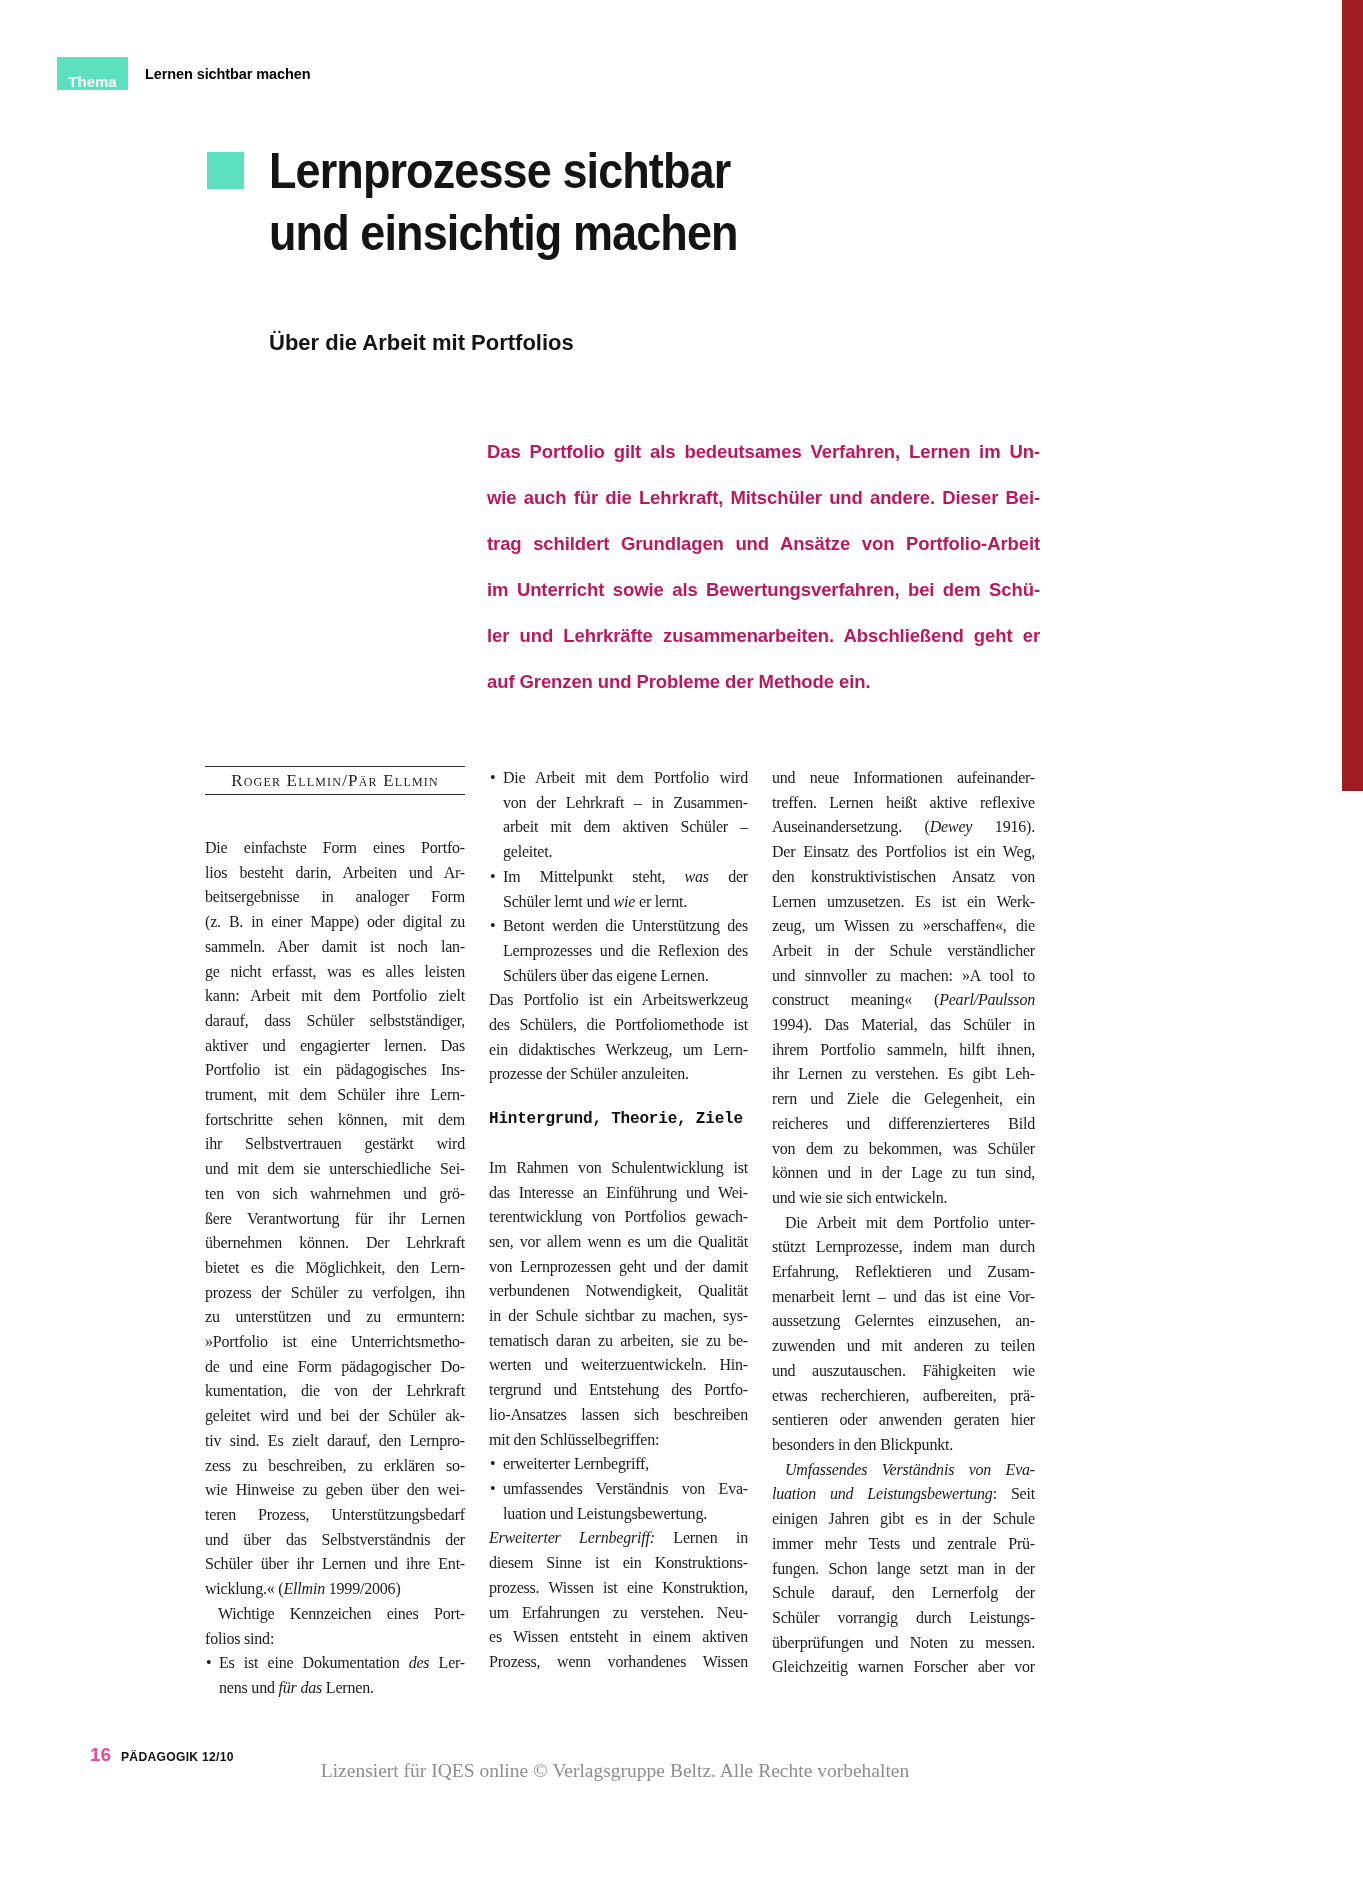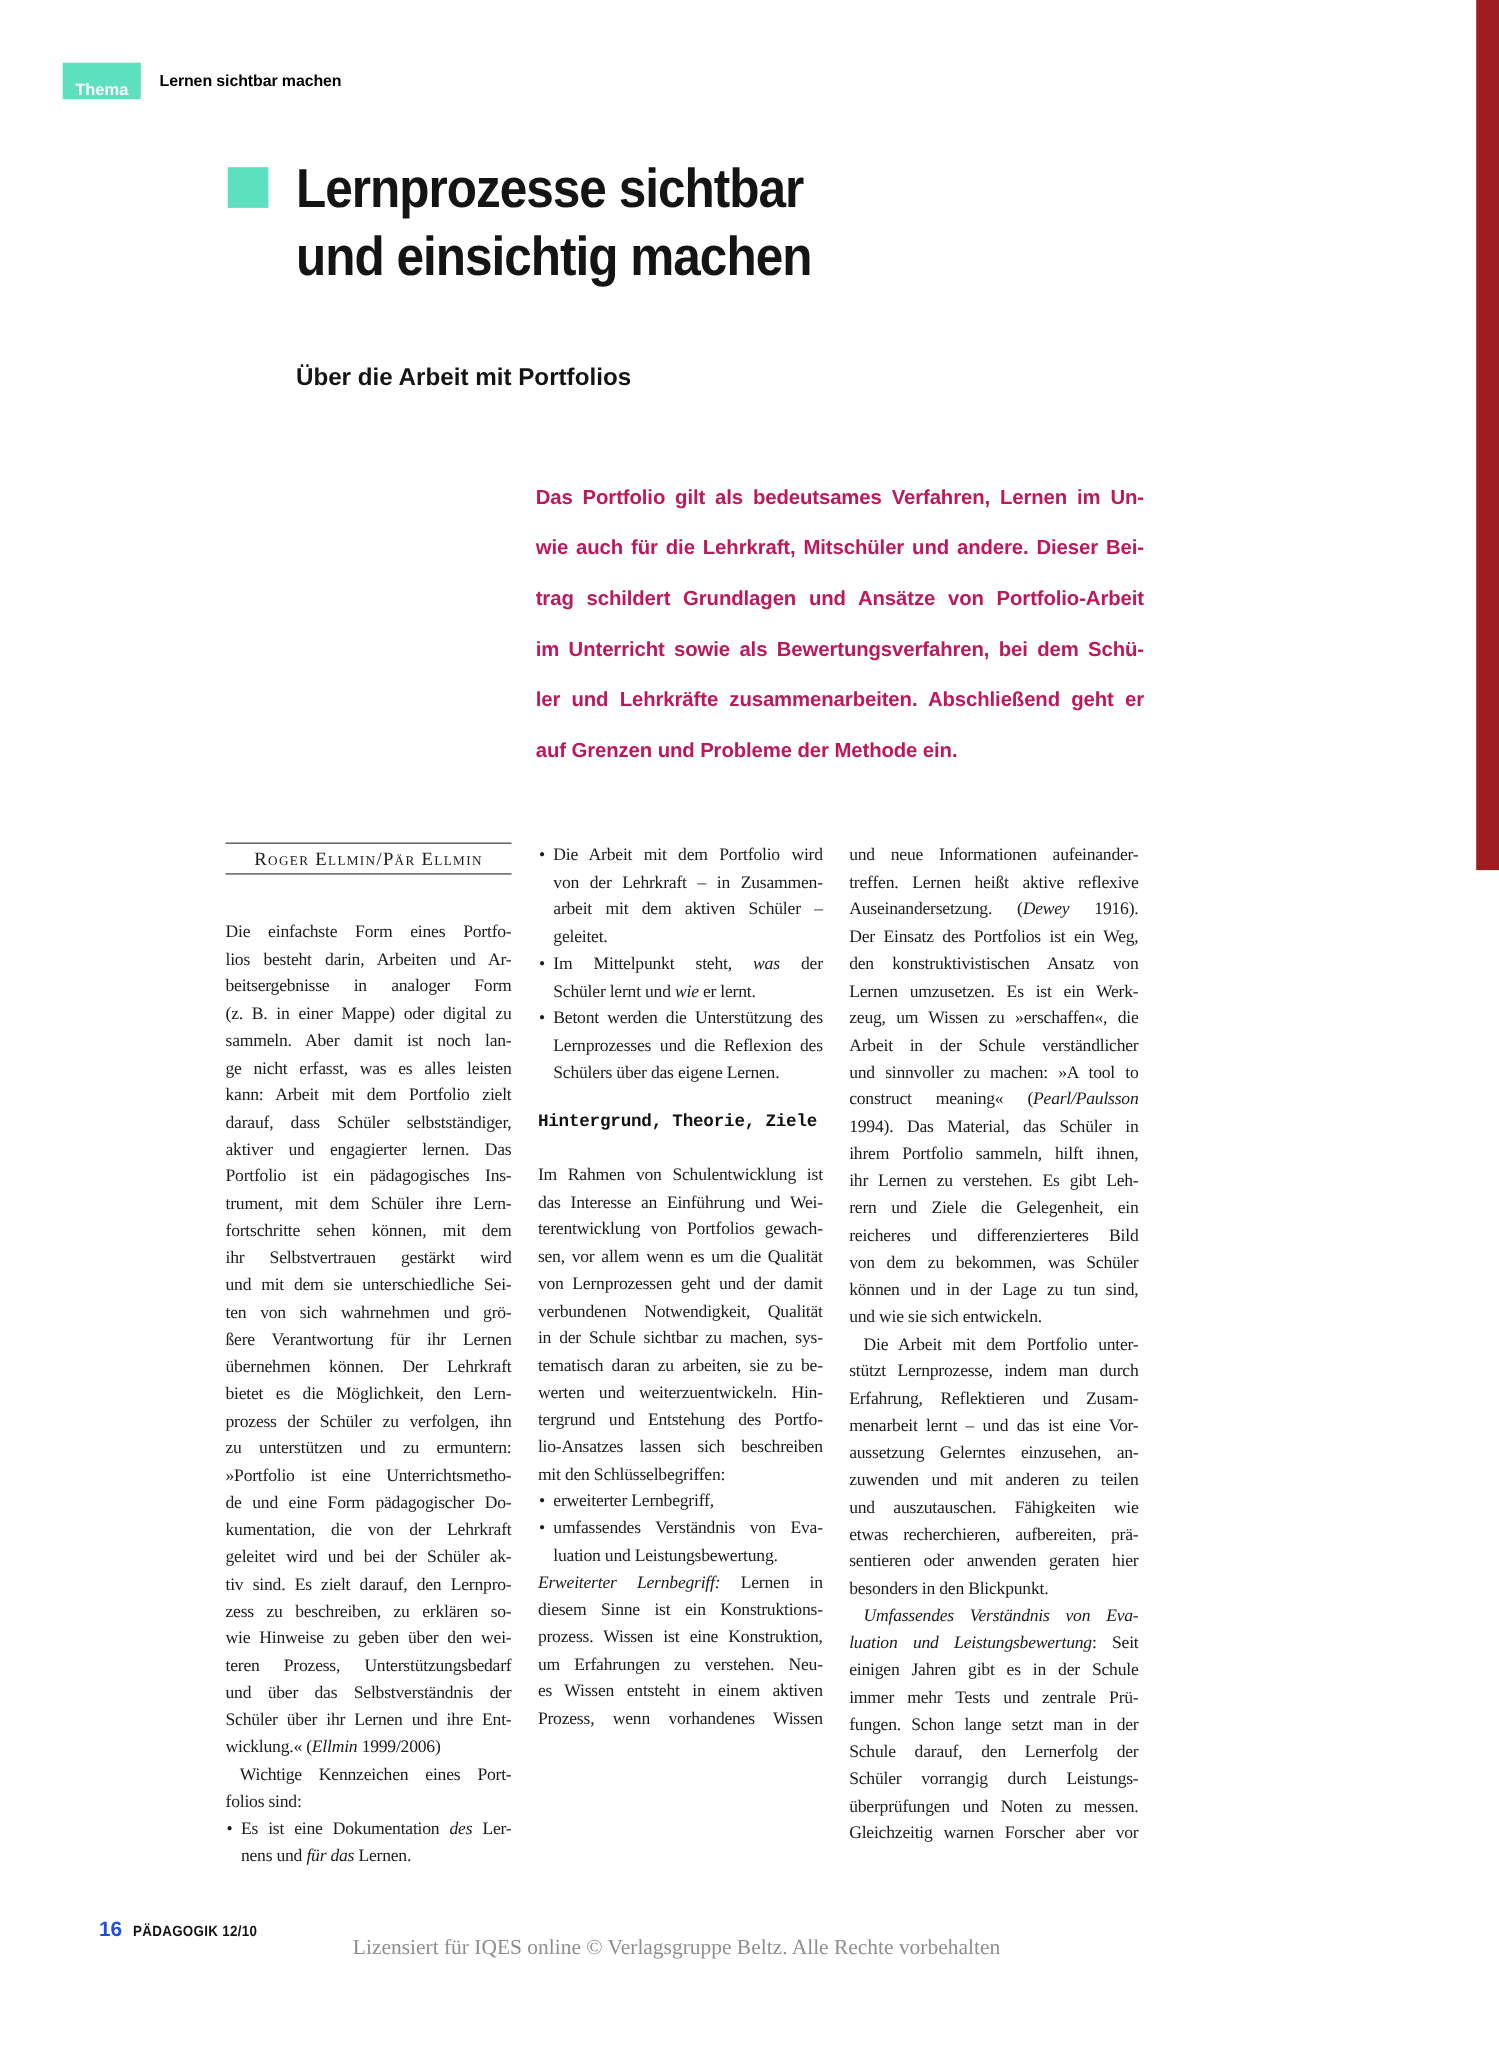--- a/index.html
+++ b/index.html
@@ -39,21 +39,21 @@
   .col .tl{white-space:nowrap;text-align:justify;text-align-last:justify;}
   .col .tl.end{text-align-last:left;}
   .col .tl.ind{text-indent:13px;}
   .blk{position:relative;}
   .blk.bullet{padding-left:14px;}
   .blk.bullet .dot{position:absolute;left:1px;top:0;}
   .col-heading{font-family:Liberation Mono, monospace;font-weight:700;
                font-size:16px;color:#111111;margin:20px 0 24px;letter-spacing:-0.2px;}
 
   .footer-left{position:absolute;left:90px;top:1744px;white-space:nowrap;}
-  .page-num{font-size:19px;font-weight:700;color:#1d4ed8;}
+  .page-num{font-size:19px;font-weight:700;color:#ec4899;}
   .journal{display:inline-block;font-size:13.5px;font-weight:700;color:#111111;
            letter-spacing:0.3px;margin-left:5px;transform:scaleX(0.9);transform-origin:0 50%;}
   .license{position:absolute;left:195px;top:1760px;width:840px;text-align:center;
            font-family:Liberation Serif, serif;font-size:19.5px;color:#8e8e8e;}
 </style>
 </head>
 <body>
 
 <div class="page">
 
@@ -138,20 +138,26 @@
         <span class="dot">•</span>
         <div class="tl">Im Mittelpunkt steht, <i>was</i> der</div>
         <div class="tl end">Schüler lernt und <i>wie</i> er lernt.</div>
       </div>
       <div class="blk bullet">
         <span class="dot">•</span>
         <div class="tl">Betont werden die Unterstützung des</div>
         <div class="tl">Lernprozesses und die Reflexion des</div>
         <div class="tl end">Schülers über das eigene Lernen.</div>
       </div>
+      <div class="blk">
+        <div class="tl">Das Portfolio ist ein Arbeitswerkzeug</div>
+        <div class="tl">des Schülers, die Portfoliomethode ist</div>
+        <div class="tl">ein didaktisches Werkzeug, um Lern-</div>
+        <div class="tl end">prozesse der Schüler anzuleiten.</div>
+      </div>
       <div class="col-heading">Hintergrund, Theorie, Ziele</div>
       <div class="blk">
         <div class="tl">Im Rahmen von Schulentwicklung ist</div>
         <div class="tl">das Interesse an Einführung und Wei-</div>
         <div class="tl">terentwicklung von Portfolios gewach-</div>
         <div class="tl">sen, vor allem wenn es um die Qualität</div>
         <div class="tl">von Lernprozessen geht und der damit</div>
         <div class="tl">verbundenen Notwendigkeit, Qualität</div>
         <div class="tl">in der Schule sichtbar zu machen, sys-</div>
         <div class="tl">tematisch daran zu arbeiten, sie zu be-</div>

